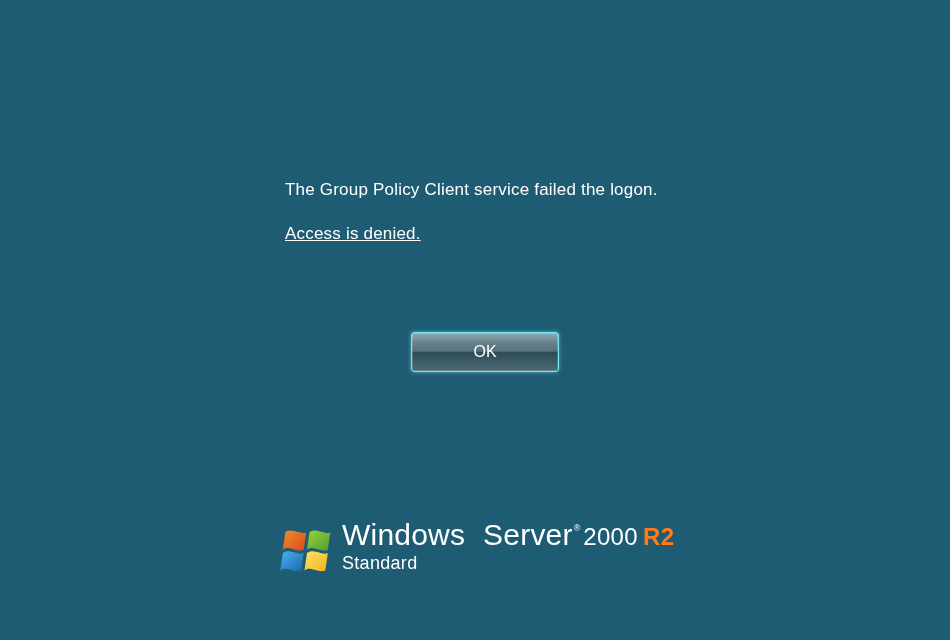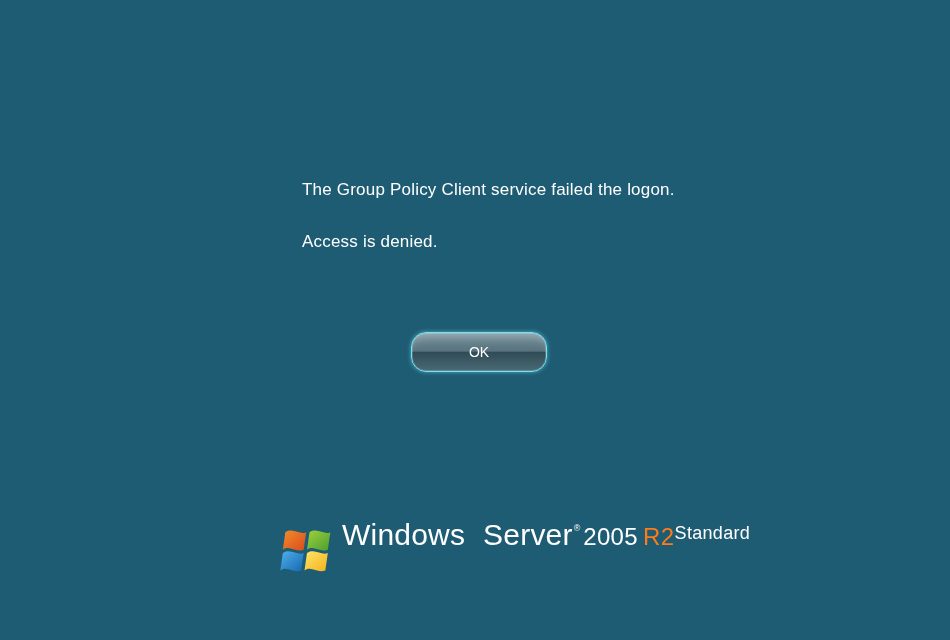--- a/index.html
+++ b/index.html
@@ -12,53 +12,54 @@
     background: #1e5c73;
     color: #ffffff;
   }
   .screen {
     position: relative;
     width: 950px;
     height: 640px;
   }
   .message-block {
     position: absolute;
-    left: 302px;
+    left: 285px;
     top: 180px;
     width: 520px;
   }
   .message-line1, .message-line2 {
     font-size: 17px;
     font-weight: 400;
     color: #ffffff;
     letter-spacing: 0.2px;
   }
   .message-line2 {
-    margin-top: 32px;
+    margin-top: 24px;
+    text-decoration: underline;
   }
   .ok-button {
     position: absolute;
     left: 411px;
     top: 332px;
-    width: 136px;
+    width: 148px;
     height: 40px;
     box-sizing: border-box;
     border: 1px solid #6fe6f5;
-    border-radius: 15px;
+    border-radius: 3px;
     background: linear-gradient(to bottom,
        #6d8a95 0%,
        #59747e 48%,
        #2f4b55 50%,
        #4b6a75 100%);
     box-shadow:
        inset 0 0 0 1px rgba(255,255,255,0.18),
        inset 0 14px 10px -10px rgba(255,255,255,0.35),
        0 0 4px rgba(111,230,245,0.6);
     color: #ffffff;
-    font-size: 14px;
+    font-size: 16px;
     text-align: center;
     line-height: 38px;
     font-family: "Segoe UI", Tahoma, sans-serif;
     cursor: pointer;
     user-select: none;
   }
   .branding {
     position: absolute;
     left: 280px;
     top: 520px;
@@ -67,21 +68,21 @@
   }
   .win-logo {
     width: 54px;
     height: 50px;
     margin-right: 8px;
     margin-top: 8px;
     flex: none;
   }
   .brand-text {
     display: flex;
-    flex-direction: row;
+    flex-direction: column;
     line-height: 1;
   }
   .brand-line1 {
     display: flex;
     align-items: baseline;
   }
   .brand-windows {
     font-size: 30px;
     font-weight: 400;
     letter-spacing: 0.2px;
@@ -99,21 +100,21 @@
     top: -14px;
     margin-left: 1px;
   }
   .brand-year {
     font-size: 24px;
     margin-left: 3px;
     letter-spacing: 0.3px;
   }
   .brand-r2 {
     font-size: 24px;
-    font-weight: 400;
+    font-weight: 700;
     color: #ff7a1a;
     margin-left: 5px;
     letter-spacing: 0.5px;
   }
   .brand-edition {
     font-size: 18px;
     font-weight: 300;
     margin-top: 4px;
     letter-spacing: 0.3px;
   }
@@ -153,20 +154,20 @@
       <path fill="url(#gR)" d="M6 5 C16 -1 24 9 31 5 L28 26 C18 30 12 20 3 26 Z"></path>
       <path fill="url(#gG)" d="M35 5 C45 -1 53 9 60 5 L57 26 C47 30 41 20 32 26 Z"></path>
       <path fill="url(#gB)" d="M3 30 C13 24 21 34 28 30 L25 51 C15 55 9 45 0 51 Z"></path>
       <path fill="url(#gY)" d="M32 30 C42 24 50 34 57 30 L54 51 C44 55 38 45 29 51 Z"></path>
     </svg>
     <div class="brand-text">
       <div class="brand-line1">
         <span class="brand-windows">Windows</span>
         <span class="brand-server">Server</span>
         <span class="brand-reg">®</span>
-        <span class="brand-year">2005</span>
+        <span class="brand-year">2000</span>
         <span class="brand-r2">R2</span>
       </div>
       <div class="brand-edition">Standard</div>
     </div>
   </div>
 
 </div>
 
 </body></html>

